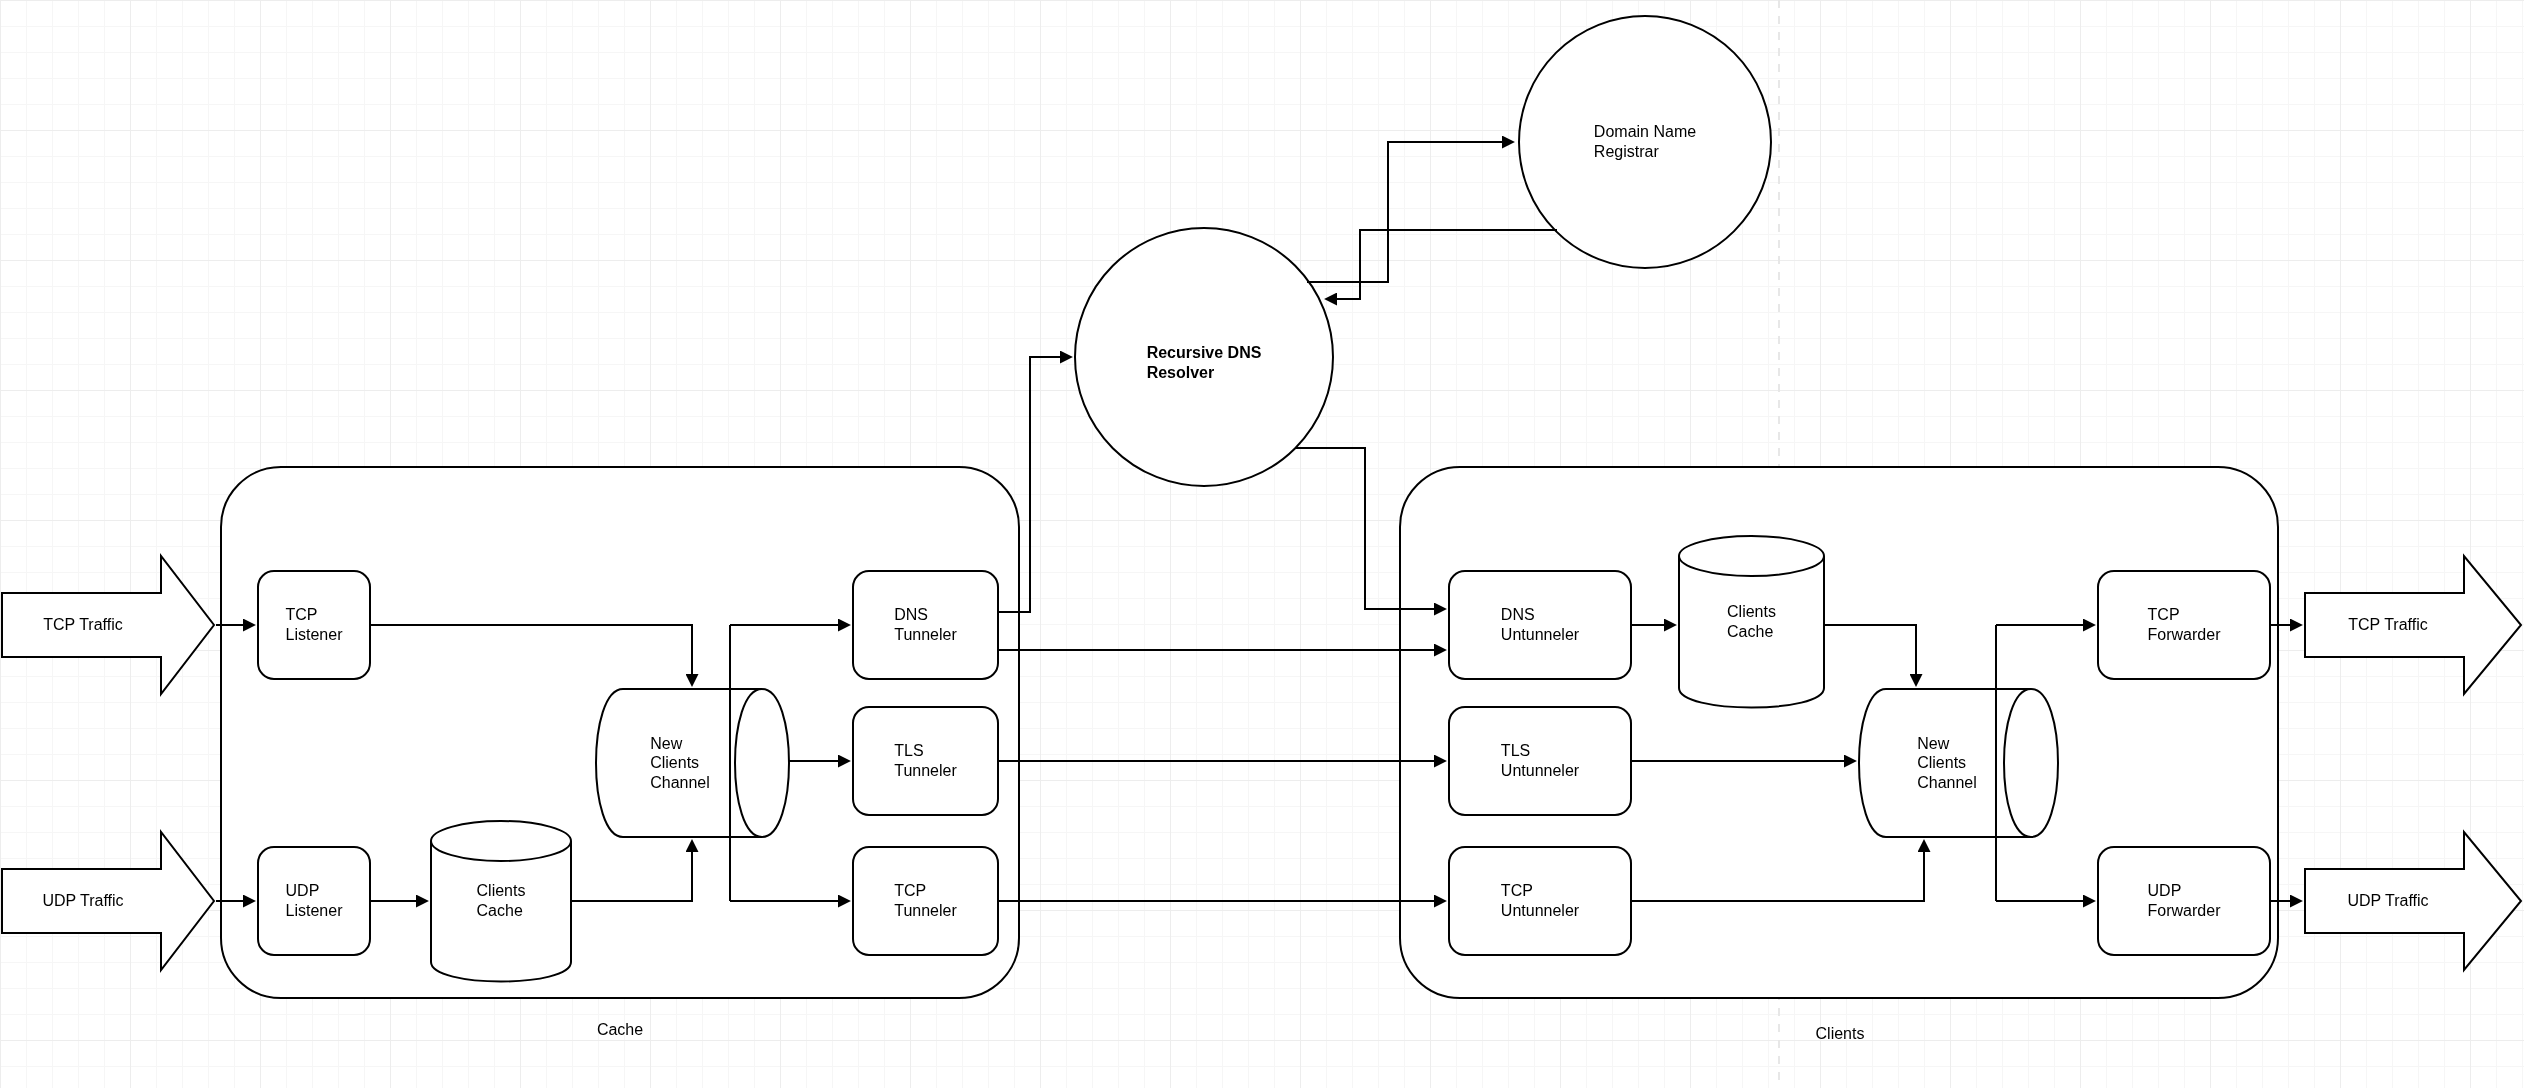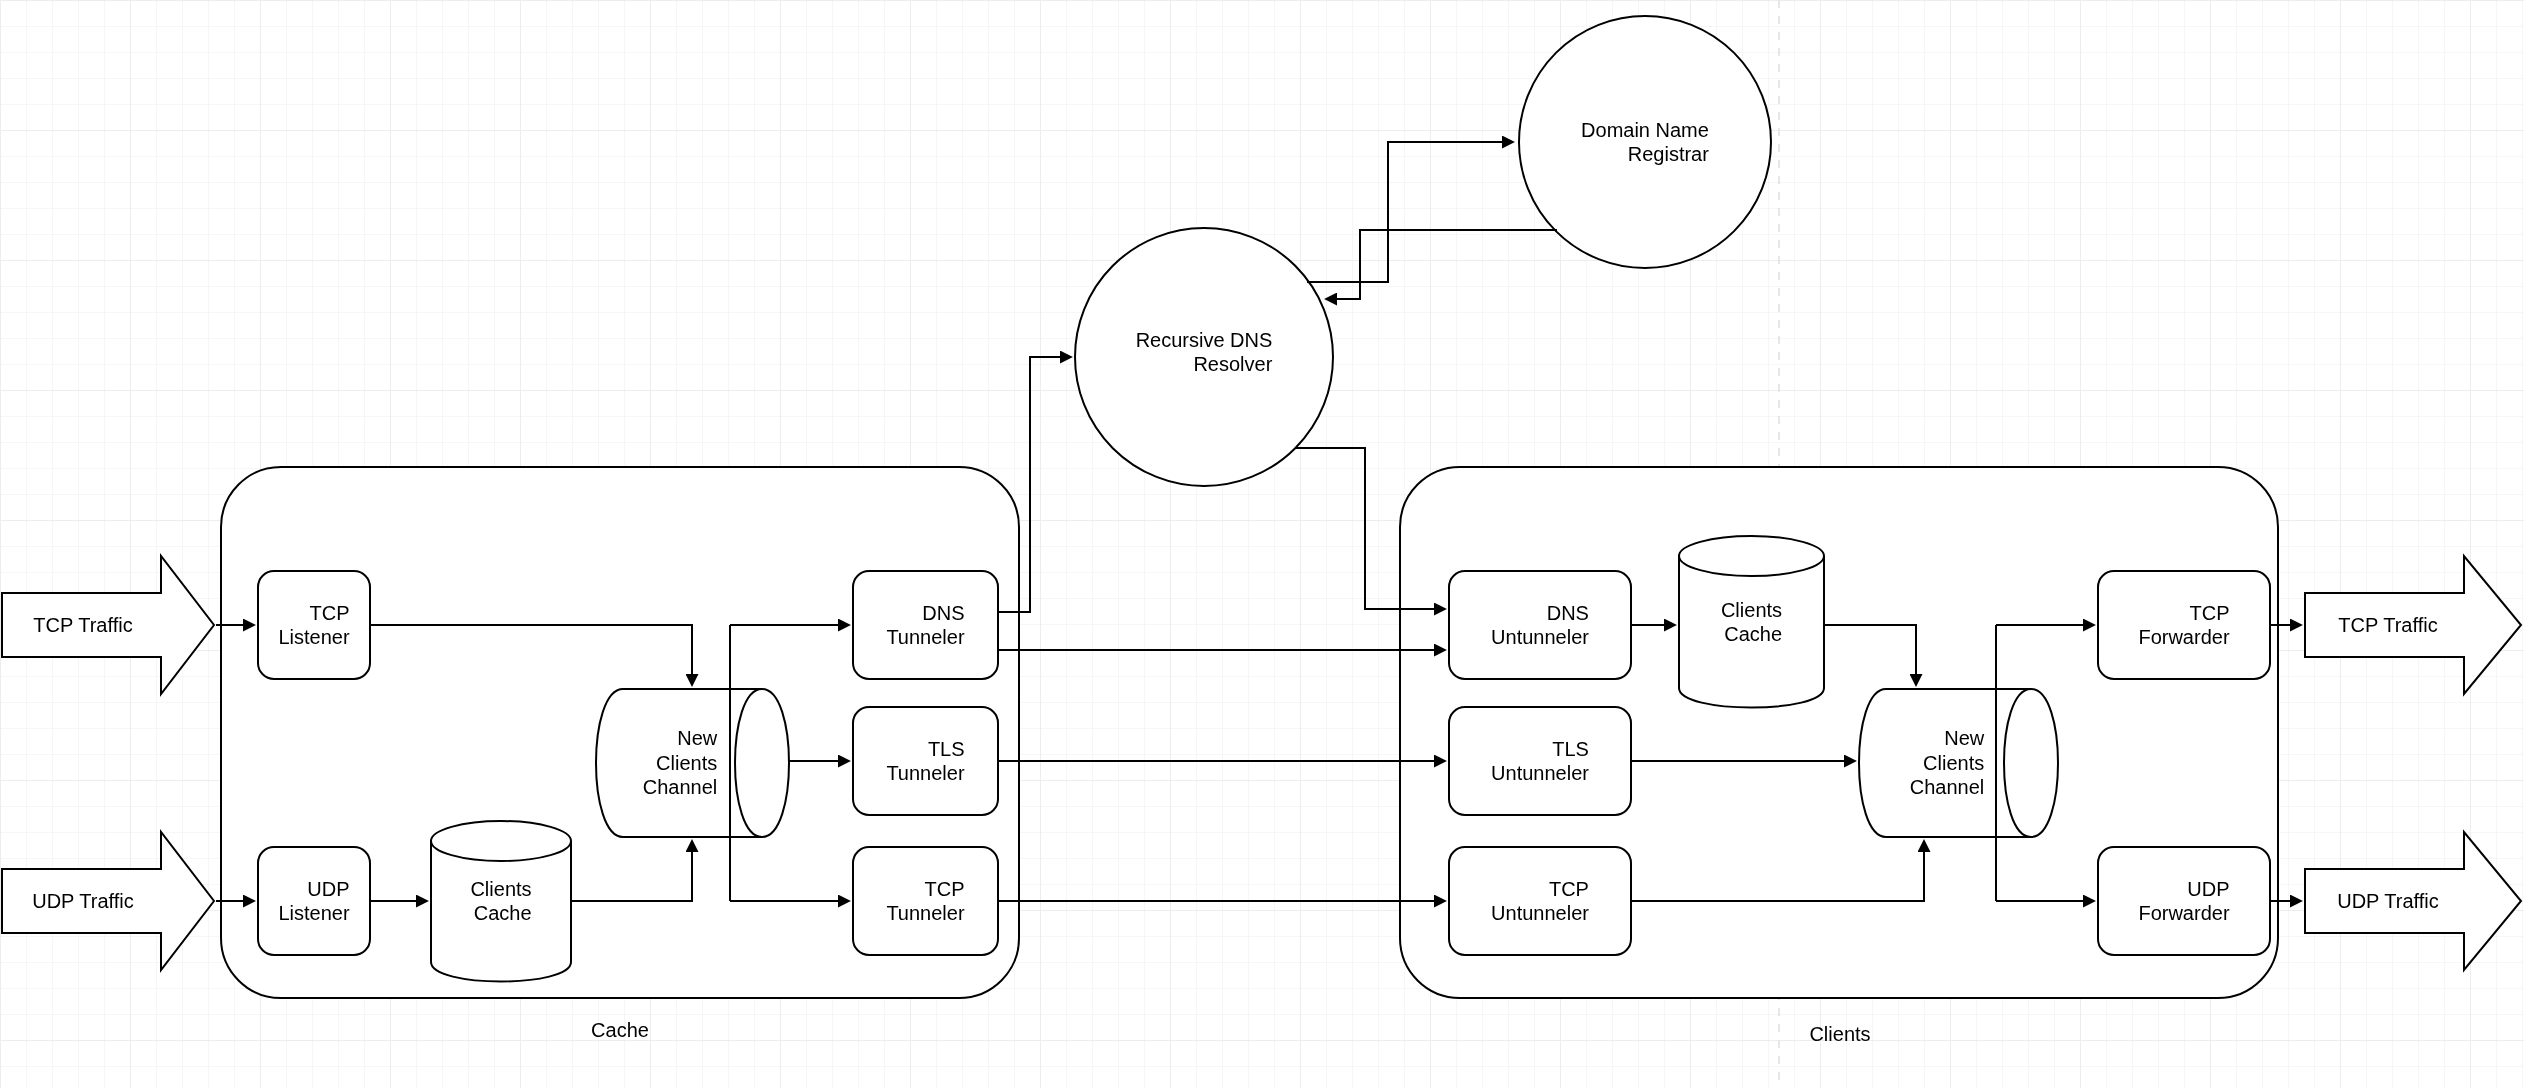--- a/index.html
+++ b/index.html
@@ -24,22 +24,22 @@
 
   .shape { fill: #ffffff; stroke: #000000; stroke-width: 2; }
   .rim   { fill: none;    stroke: #000000; stroke-width: 2; }
   .edge  { fill: none;    stroke: #000000; stroke-width: 2; }
 
   .lbl {
     position: absolute;
     display: flex;
     align-items: center;
     justify-content: center;
-    text-align: right;
-    font-size: 20px;
+    text-align: left;
+    font-size: 16px;
     line-height: 1.22;
     white-space: pre-line;
     color: #000000;
     pointer-events: none;
   }
 </style>
 </head>
 <body>
 
 <div id="canvas">
@@ -125,21 +125,21 @@
     <path class="edge" d="M2270,901 H2301" marker-end="url(#arrow)"></path>
   </svg>
 
   <div class="lbl" style="left:2px;   top:593px; width:162px; height:64px;">TCP Traffic</div>
   <div class="lbl" style="left:2px;   top:869px; width:162px; height:64px;">UDP Traffic</div>
   <div class="lbl" style="left:2308px; top:593px; width:160px; height:64px;">TCP Traffic</div>
   <div class="lbl" style="left:2308px; top:869px; width:160px; height:64px;">UDP Traffic</div>
 
   <div class="lbl" style="left:1525px; top:100px; width:240px; height:84px;">Domain Name
 Registrar</div>
-  <div class="lbl" style="left:1084px; top:310px; width:240px; height:84px;">Recursive DNS
+  <div class="lbl" style="left:1084px; top:321px; width:240px; height:84px;font-weight:bold;">Recursive DNS
 Resolver</div>
 
   <div class="lbl" style="left:258px; top:571px; width:112px; height:108px;">TCP
 Listener</div>
   <div class="lbl" style="left:258px; top:847px; width:112px; height:108px;">UDP
 Listener</div>
   <div class="lbl" style="left:431px; top:826px; width:140px; height:150px;">Clients
 Cache</div>
   <div class="lbl" style="left:596px; top:689px; width:168px; height:148px;">New
 Clients

